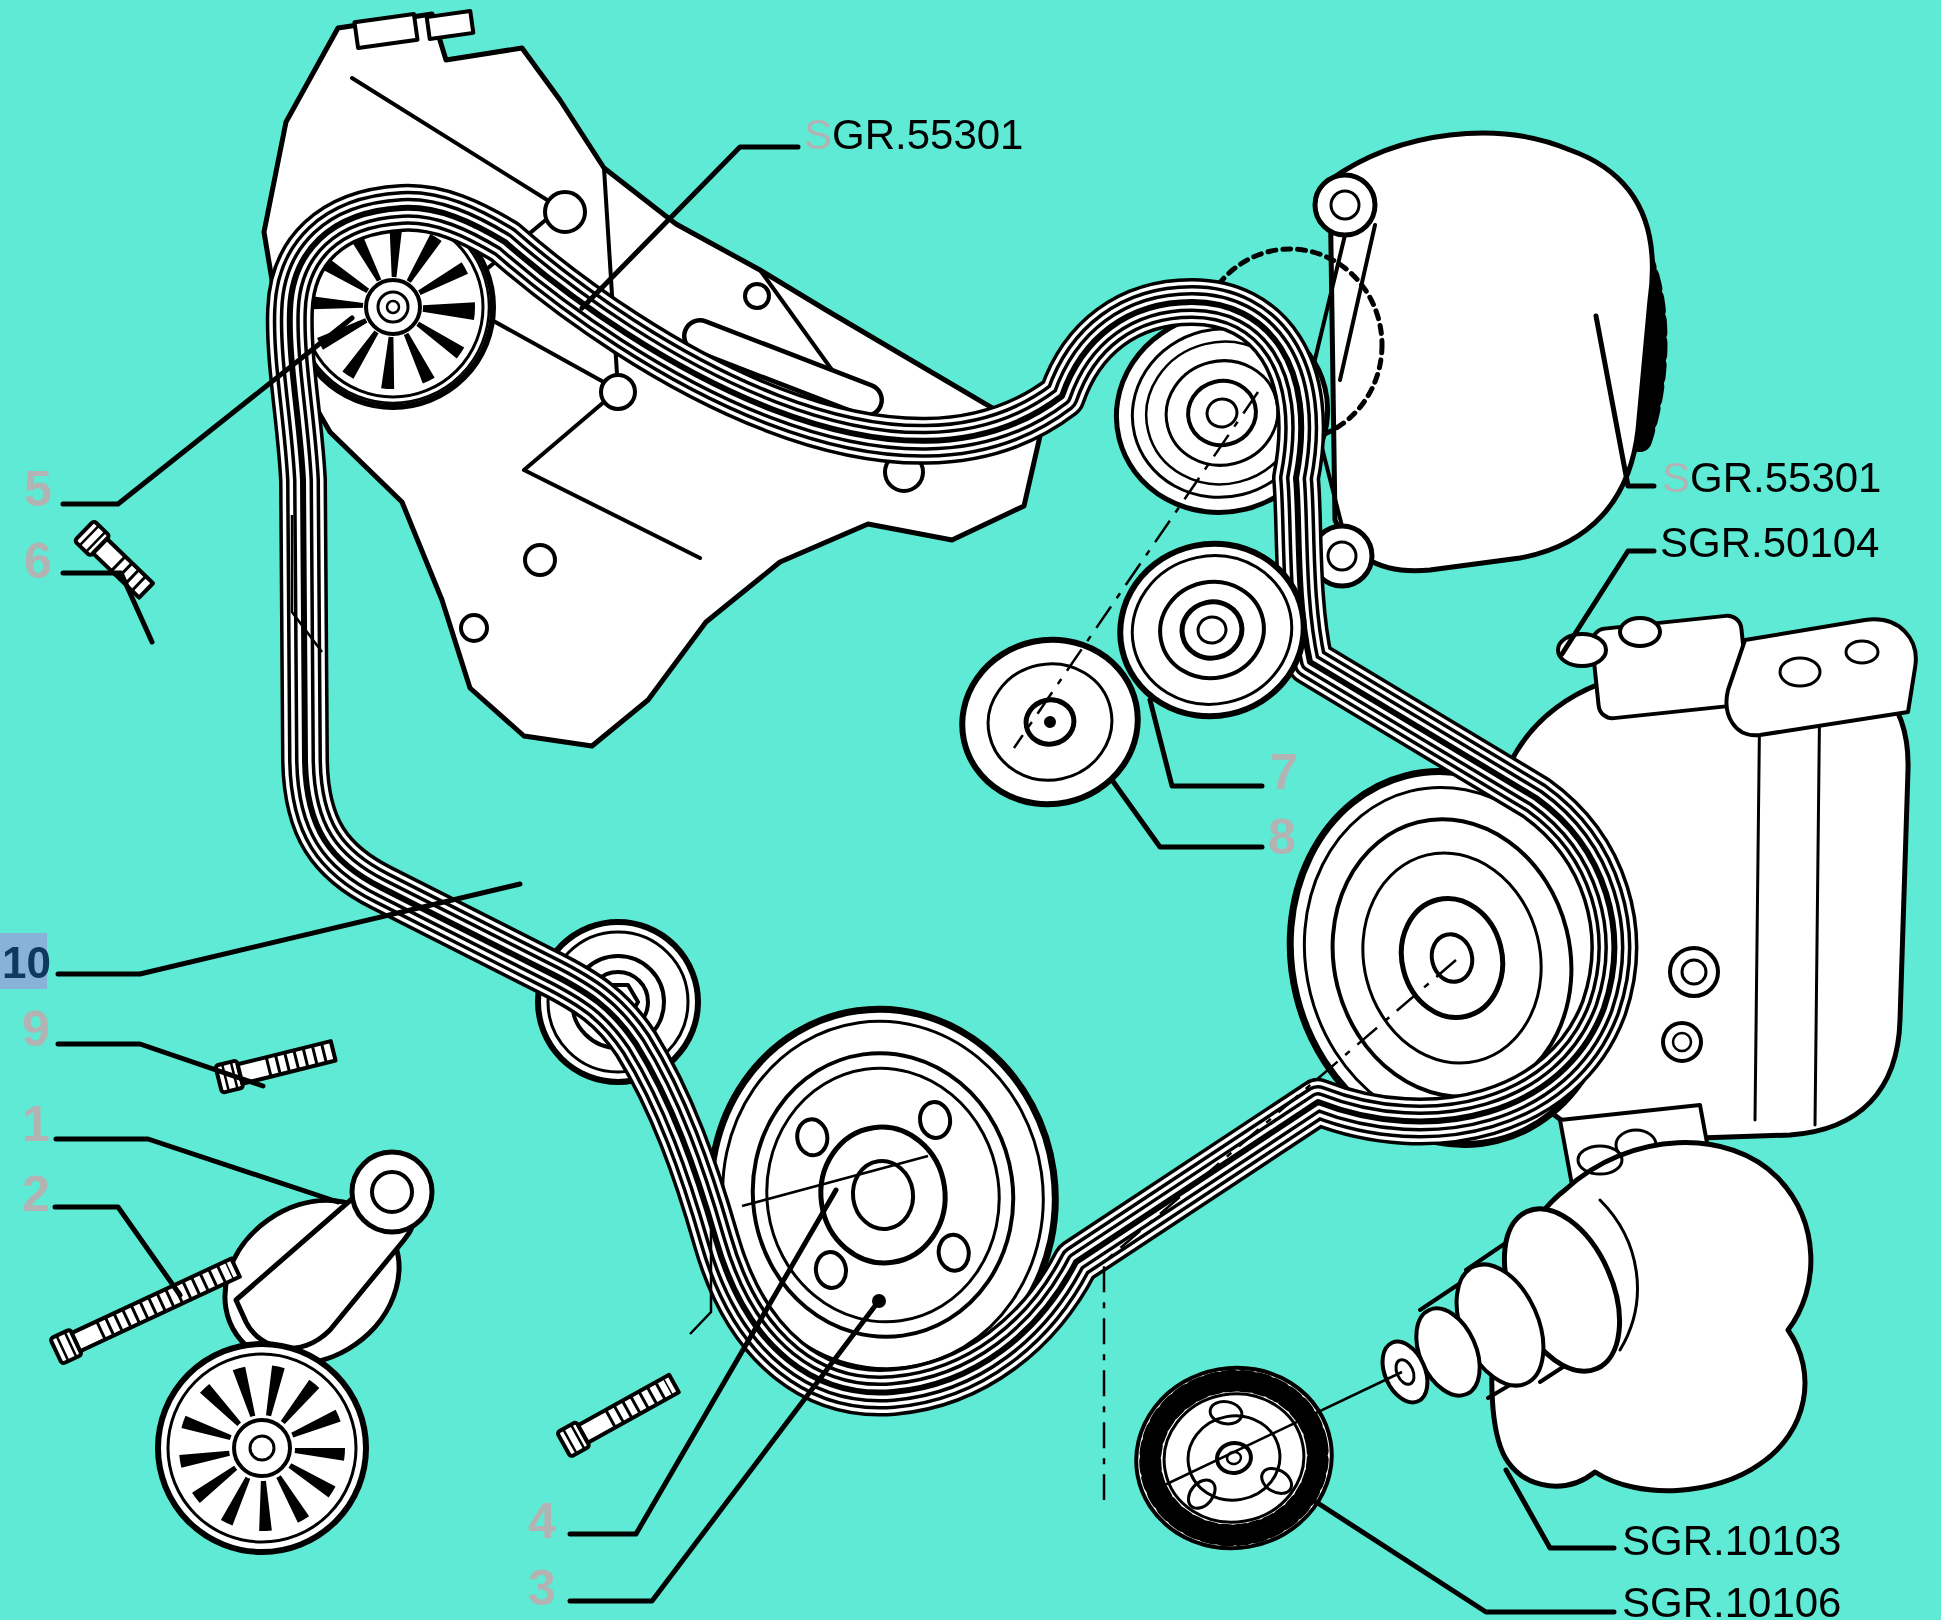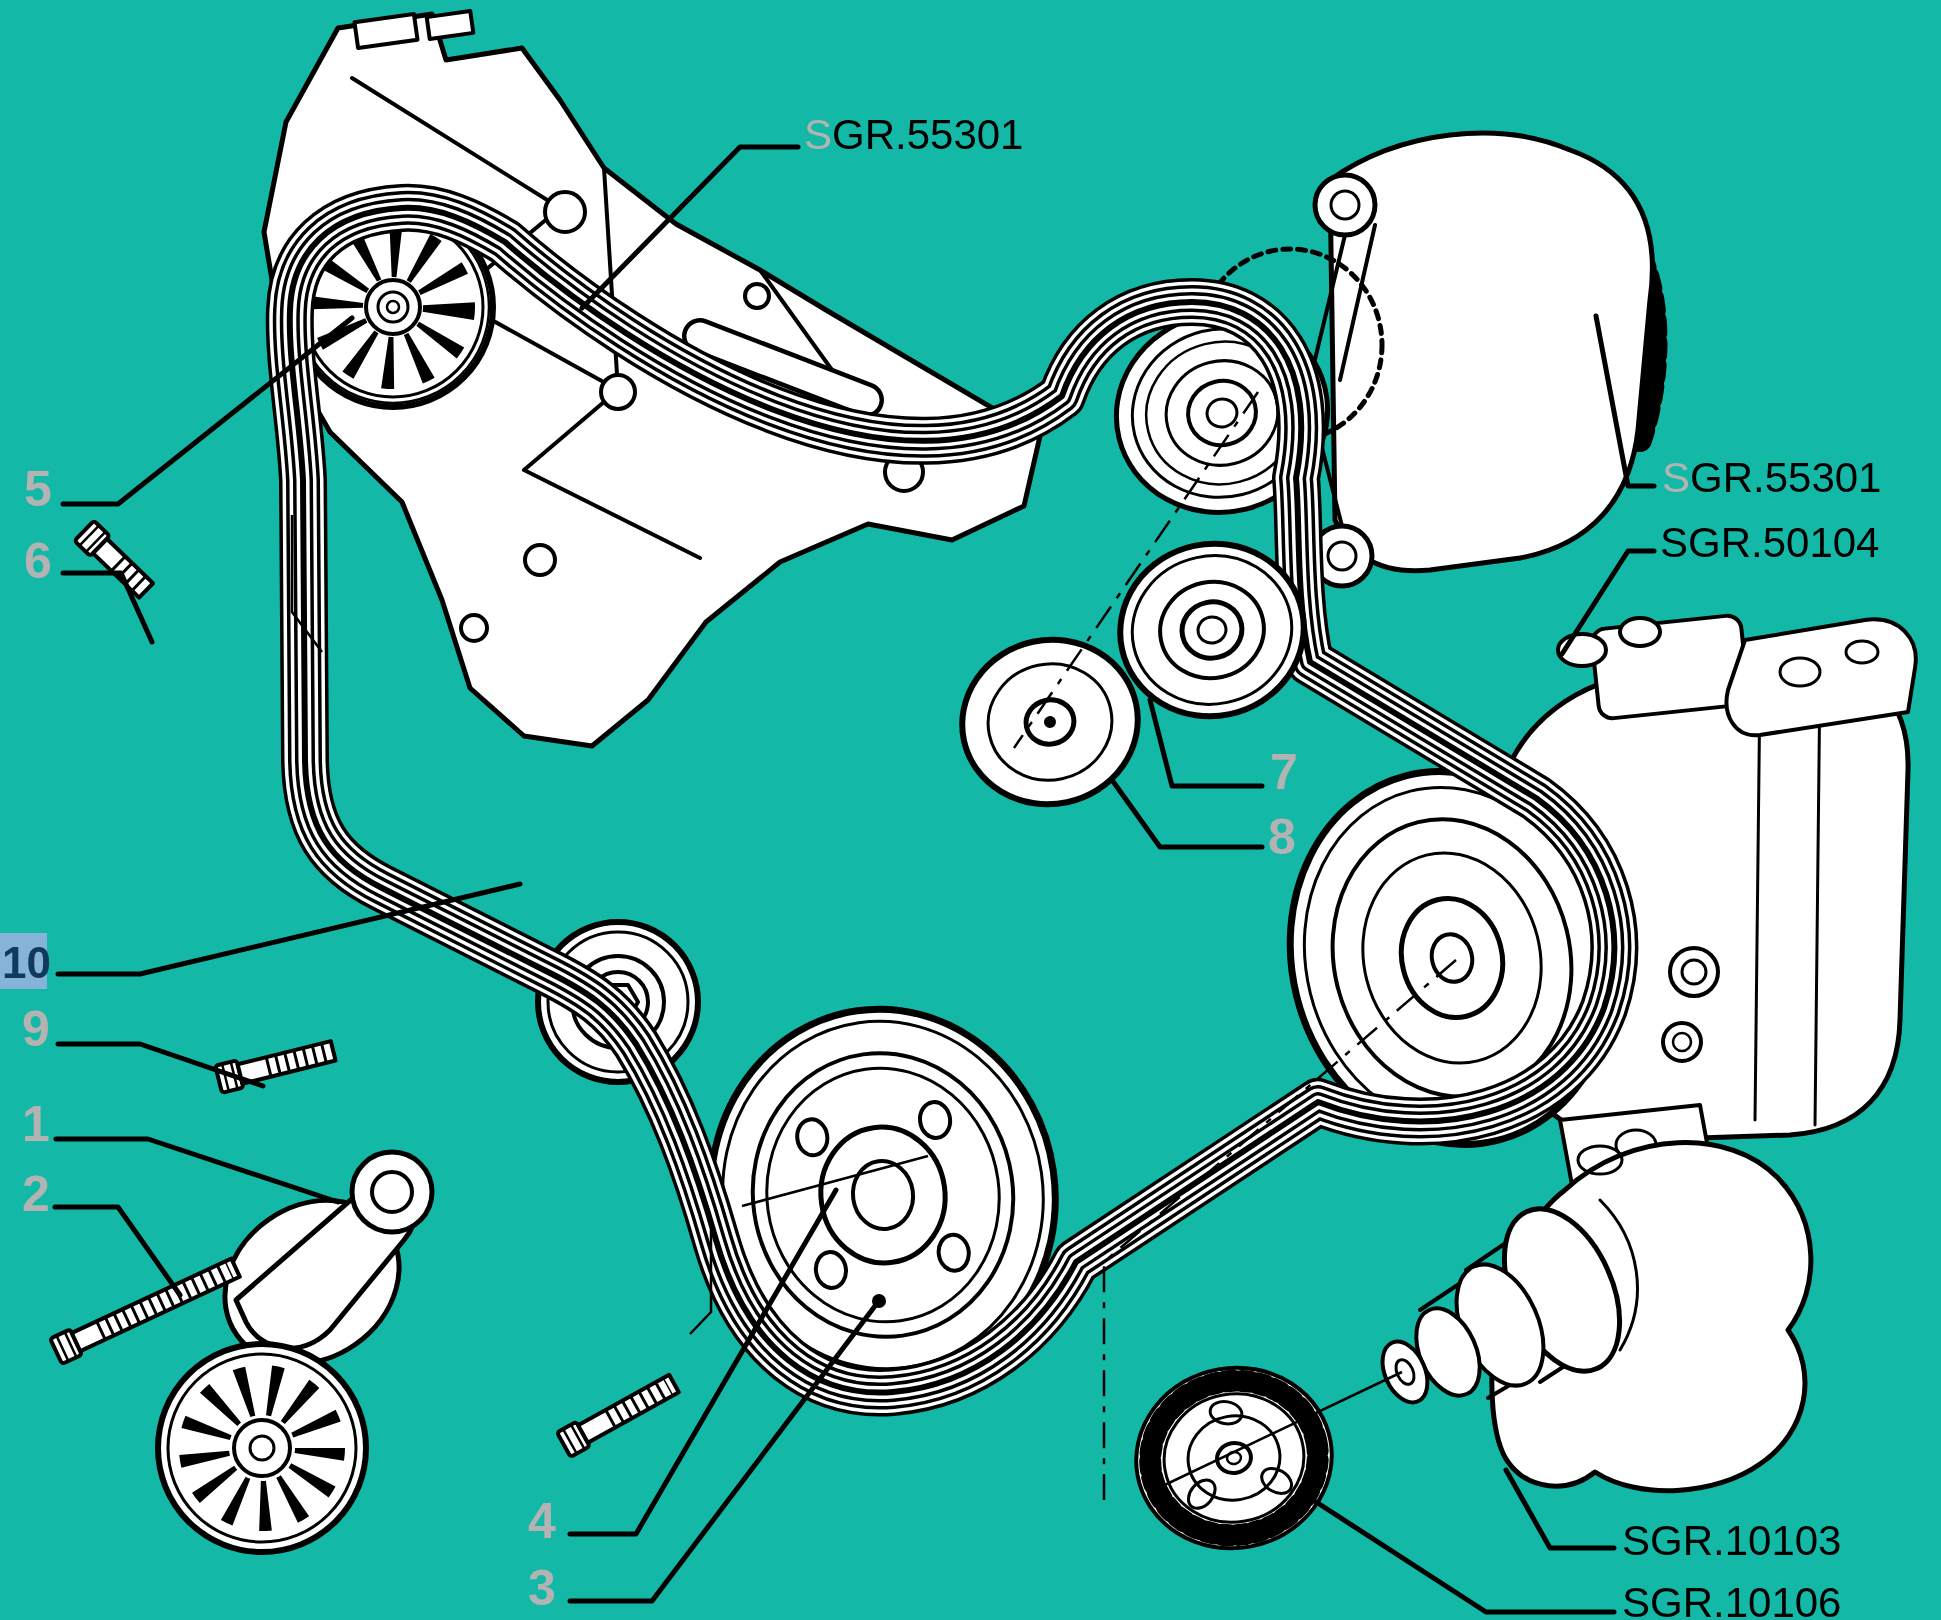--- a/index.html
+++ b/index.html
@@ -1,16 +1,16 @@
 <!DOCTYPE html>
 <html><head>
 <meta charset="utf-8">
 <style>
   html,body{margin:0;padding:0;background:#fff;}
-  .canvas{position:relative;width:1941px;height:1620px;background:#14b8a6;overflow:hidden;
+  .canvas{position:relative;width:1941px;height:1620px;background:#5eead4;overflow:hidden;
           font-family:"Liberation Sans",sans-serif;text-align:center;}
   svg{display:block;}
   .ln{fill:none;stroke:#000;stroke-linecap:round;stroke-linejoin:round;}
   .wf{fill:#fff;stroke:#000;stroke-linecap:round;stroke-linejoin:round;}
   .w2{stroke-width:2.5;} .w3{stroke-width:3;} .w4{stroke-width:4;}
   .w5{stroke-width:5;} .w6{stroke-width:6;} .w7{stroke-width:7;}
   .leader{fill:none;stroke:#000;stroke-width:5;stroke-linecap:round;stroke-linejoin:round;}
   .thin{fill:none;stroke:#000;stroke-width:2.5;}
   .dashdot{fill:none;stroke:#000;stroke-width:2.5;stroke-dasharray:26 10 6 10;}
   .spokes{fill:none;stroke:#000;}

